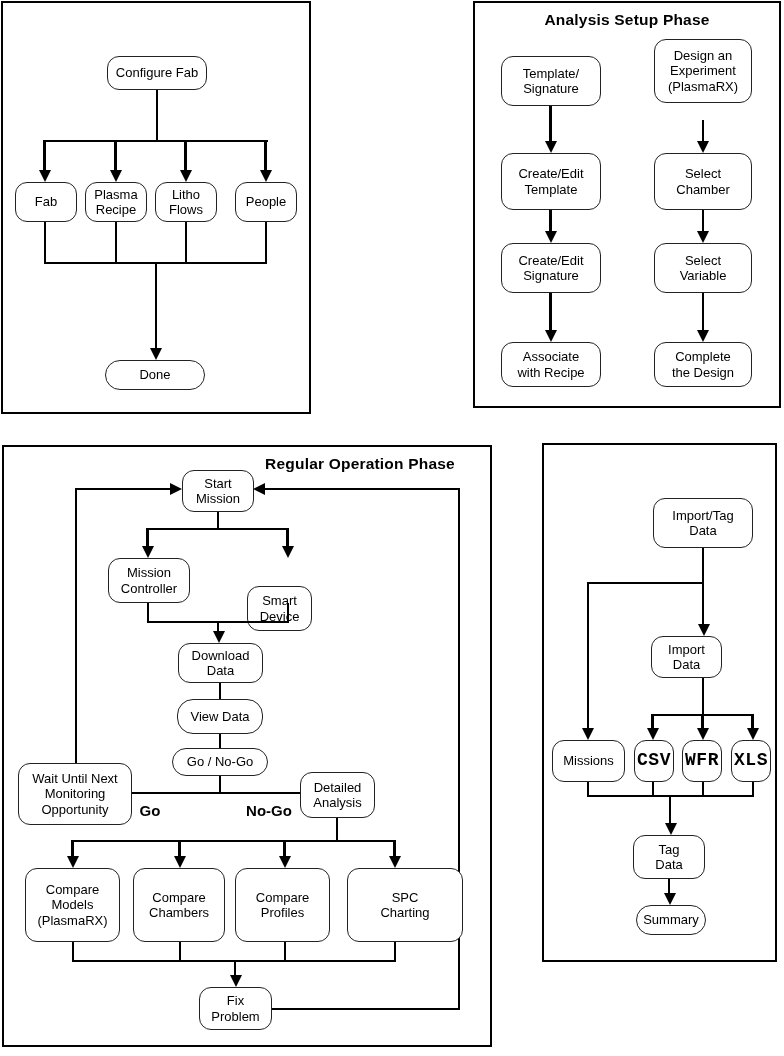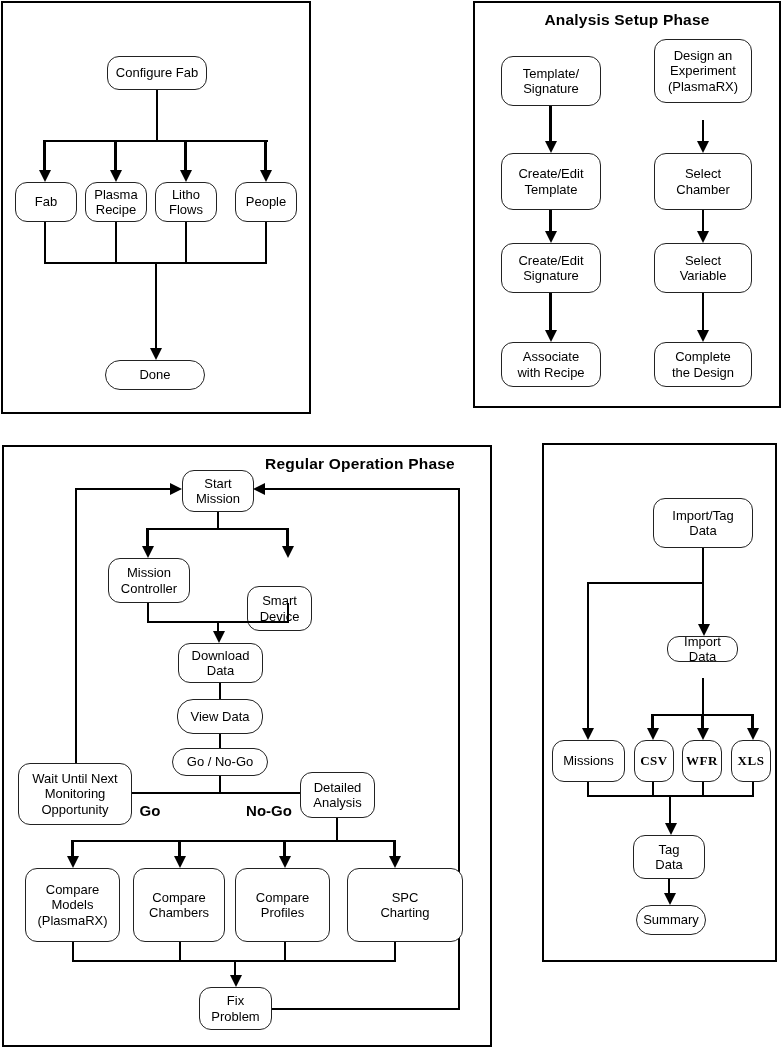--- a/index.html
+++ b/index.html
@@ -4,21 +4,21 @@
 <style>
   html,body { margin:0; padding:0; background:#fff; }
   .page { position:relative; width:784px; height:1056px; background:#ffffff;
           font-family:"Liberation Sans", sans-serif; color:#000; overflow:hidden; }
   .panel { position:absolute; border:2px solid #000; background:#fff; box-sizing:border-box; }
   .ptitle { position:absolute; font-weight:bold; font-size:15.5px; text-align:center; letter-spacing:0.2px; }
   .node { position:absolute; box-sizing:border-box; border:1.5px solid #222; border-radius:12px;
           background:#fff; display:flex; align-items:center; justify-content:center;
           text-align:center; font-size:13px; line-height:1.18; white-space:pre-line; padding:1px 2px; }
   .stad { border-radius:16px; }
-  .mono { font-family:Liberation Serif, serif; font-weight:bold; font-size:13px; letter-spacing:0.5px; }
+  .mono { font-family:Liberation Mono, monospace; font-weight:bold; font-size:18px; letter-spacing:0.5px; }
   .hl, .vl { position:absolute; background:#000; }
   .hl { height:2px; } .vl { width:2px; } .vl.t { width:3px; }
   .ad { position:absolute; width:0; height:0; border-left:6px solid transparent;
         border-right:6px solid transparent; border-top:12px solid #000; }
   .ar { position:absolute; width:0; height:0; border-top:6px solid transparent;
         border-bottom:6px solid transparent; border-left:12px solid #000; }
   .al { position:absolute; width:0; height:0; border-top:6px solid transparent;
         border-bottom:6px solid transparent; border-right:12px solid #000; }
   .elabel { position:absolute; font-weight:bold; font-size:15px; text-align:center; }
 </style>
@@ -176,21 +176,21 @@
   <div class="panel" style="left:542px;top:443px;width:235px;height:519px"></div>
 
   <div class="node" style="left:653px;top:498px;width:100px;height:50px">Import/Tag
 Data</div>
   <div class="vl" style="left:702px;top:548px;height:76px"></div>
   <div class="ad" style="left:698px;top:624px"></div>
   <div class="hl" style="left:587px;top:582px;width:117px"></div>
   <div class="vl" style="left:587px;top:582px;height:146px"></div>
   <div class="ad" style="left:582px;top:728px"></div>
 
-  <div class="node" style="left:667px;top:636px;width:71px;height:26px">Import
+  <div class="node" style="left:651px;top:636px;width:71px;height:42px">Import
 Data</div>
   <div class="vl" style="left:702px;top:678px;height:38px"></div>
   <div class="hl" style="left:652px;top:714px;width:102px"></div>
   <div class="vl t" style="left:651px;top:714px;height:14px"></div>
   <div class="ad" style="left:647px;top:728px"></div>
   <div class="vl t" style="left:701px;top:714px;height:14px"></div>
   <div class="ad" style="left:697px;top:728px"></div>
   <div class="vl t" style="left:751px;top:714px;height:14px"></div>
   <div class="ad" style="left:747px;top:728px"></div>
 

